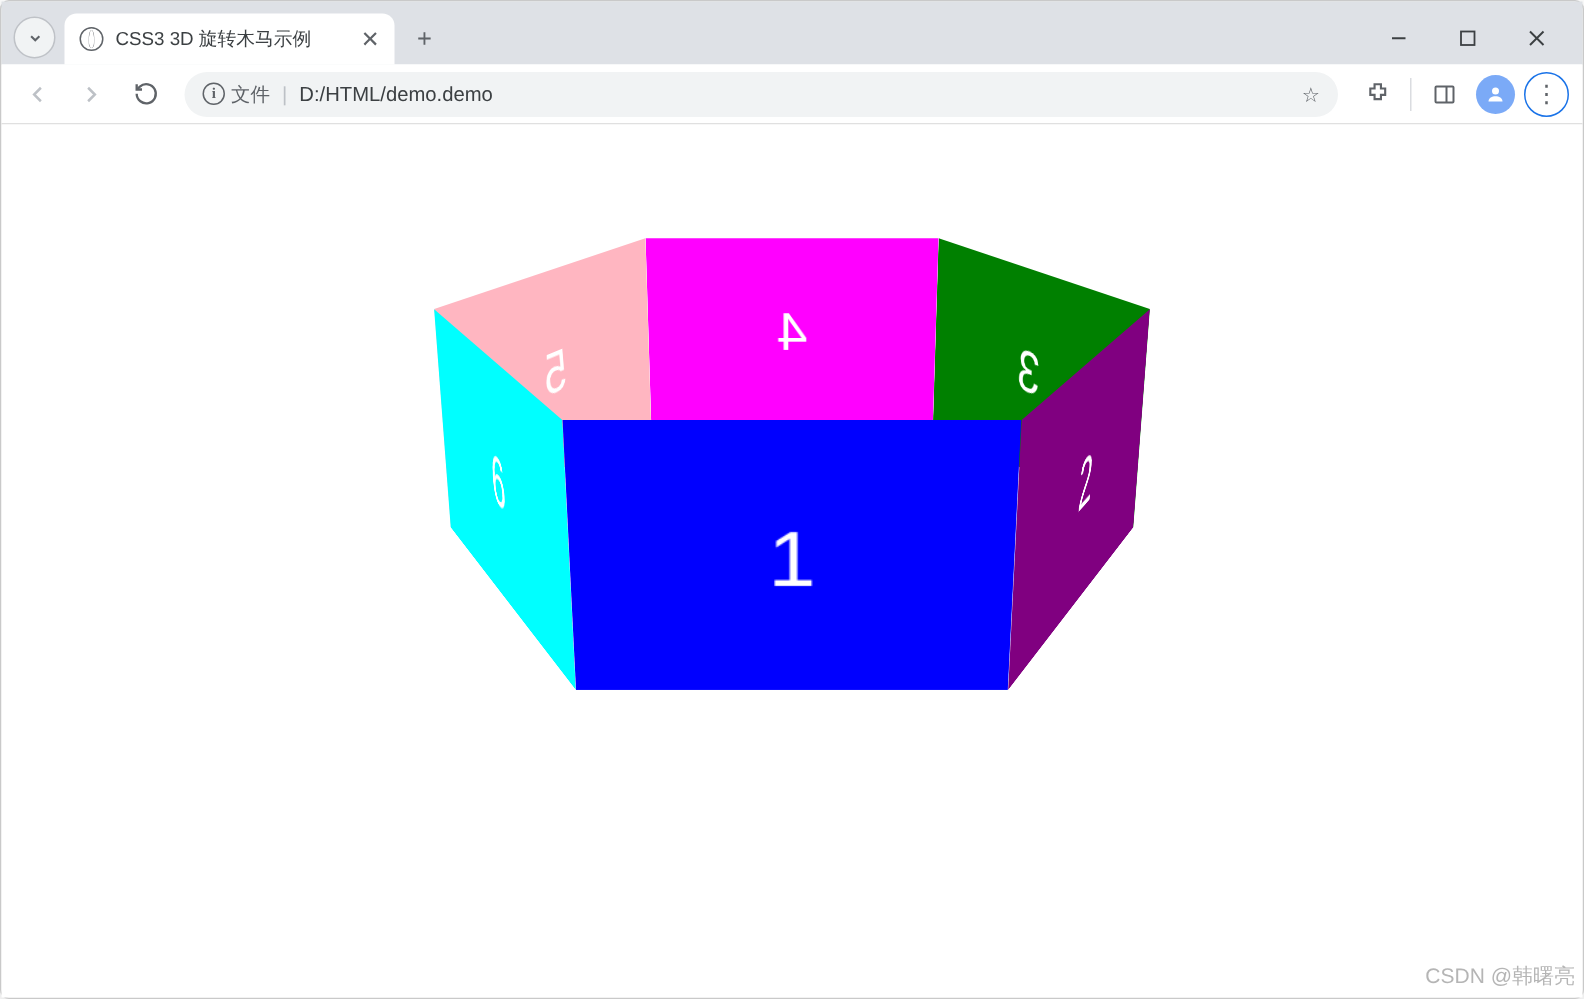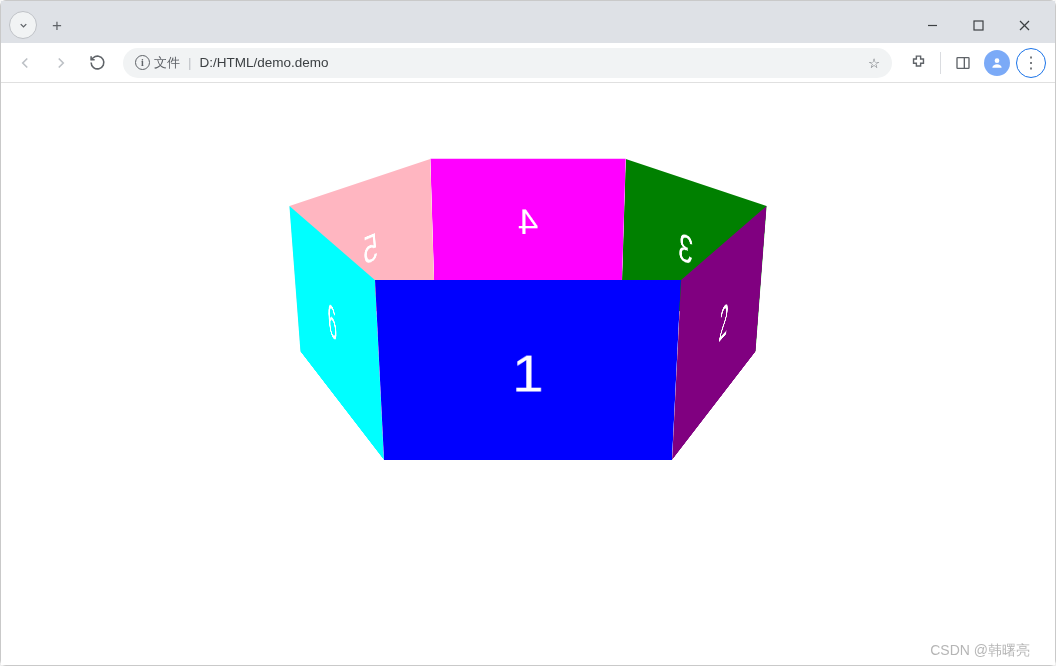--- a/index.html
+++ b/index.html
@@ -182,37 +182,42 @@
       backface-visibility: visible;
     }
     .p1 { background:#0000ff; transform: rotateY(0deg)   translateZ(260px); }
     .p2 { background:#800080; transform: rotateY(60deg)  translateZ(260px); }
     .p3 { background:#008000; transform: rotateY(120deg) translateZ(260px); }
     .p4 { background:#ff00ff; transform: rotateY(180deg) translateZ(260px); }
     .p5 { background:#ffb6c1; transform: rotateY(240deg) translateZ(260px); }
     .p6 { background:#00ffff; transform: rotateY(300deg) translateZ(260px); }
     .watermark {
       position: absolute;
-      right: 26px; bottom: 6px;
+      right: 6px; bottom: 6px;
       font-size: 14px;
       color: rgba(120,120,120,0.55);
       font-family: "Microsoft YaHei", sans-serif;
     }
     svg { display: block; }
   </style>
 </head>
 <body>
 
 <div class="window-frame">
 
   <div class="tab-strip">
     <div class="tab-search">
       <svg width="11" height="11" viewBox="0 0 24 24" fill="none" stroke="#5f6368" stroke-width="3">
           <path d="M6 9l6 6 6-6"></path>
         </svg>
+    </div>
+    <div class="tab">
+      <span class="favicon"></span>
+      <span>CSS3 3D 旋转木马示例</span>
+      <span class="close-x">✕</span>
     </div>
     <div class="new-tab">
       <span>+</span>
     </div>
     <div class="window-controls">
       <div class="win-btn">
         <svg width="11" height="11">
             <line x1="1" y1="5.5" x2="10" y2="5.5" stroke="#3c4043" stroke-width="1.2"></line>
           </svg>
       </div>

